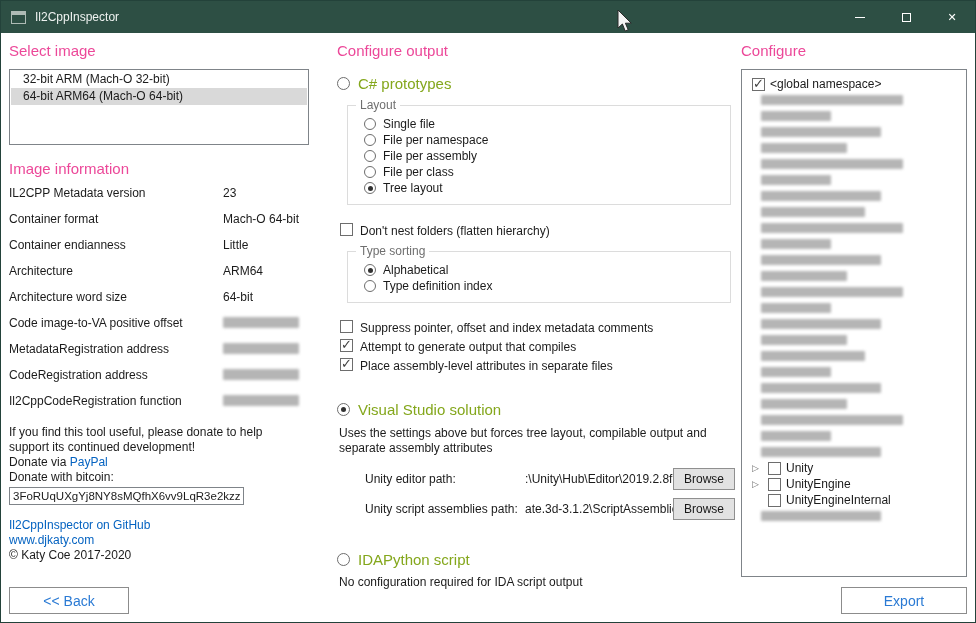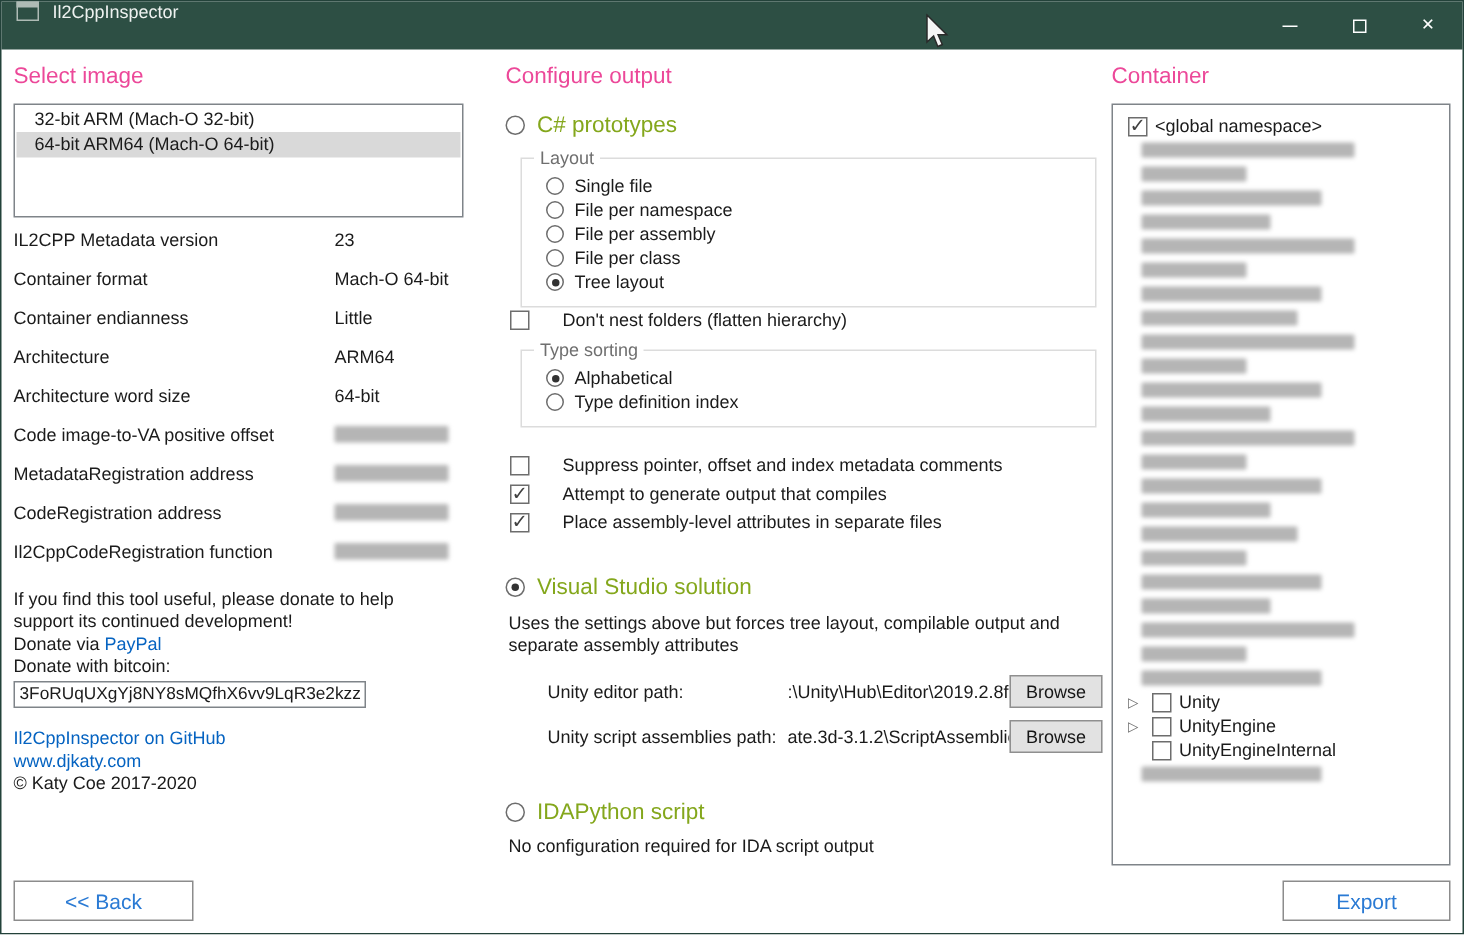--- a/index.html
+++ b/index.html
@@ -1,21 +1,21 @@
 <!DOCTYPE html>
 <html><head>
 <meta charset="utf-8">
 <style>
   *{box-sizing:border-box;margin:0;padding:0;font-family:"Liberation Sans","DejaVu Sans",sans-serif}
   html,body{width:976px;height:623px}
   body{position:relative;background:#fff;font-size:12px;color:#1b1b1b;overflow:hidden}
   .window{position:absolute;inset:0;border:1px solid #23423a;display:flex;flex-direction:column;background:#fff}
 
   
-  .titlebar{flex:0 0 32px;background:#2d4f44;display:flex;align-items:flex-start;color:#eef2f0;position:relative}
+  .titlebar{flex:0 0 32px;background:#2d4f44;display:flex;align-items:center;color:#eef2f0;position:relative}
   .app-icon{width:15px;height:13px;margin-left:10px;border:1px solid #aebbb5;position:relative;flex:0 0 15px}
   .app-icon::after{content:"";position:absolute;left:-1px;right:-1px;top:-1px;height:4px;background:#aebbb5}
   .title-text{margin-left:9px;font-size:12px}
   .win-controls{margin-left:auto;display:flex;height:100%}
   .win-btn{width:46px;height:32px;display:flex;align-items:center;justify-content:center}
   .glyph-min{width:10px;border-top:1px solid #fff;display:block}
   .glyph-max{width:9px;height:9px;border:1px solid #fff;display:block}
   .glyph-close{font-size:11px;color:#fff;line-height:1}
   .cursor{position:absolute;left:615px;top:8px;z-index:9}
 
@@ -40,33 +40,33 @@
   .info-row.redacted .redact{display:inline-block}
   .donate-text{margin-top:5px;width:272px;line-height:15px}
   .donate-line{line-height:15px}
   .link{color:#0563c1;cursor:pointer}
   .bitcoin-box{margin-top:2px;width:235px;height:18px;border:1px solid #7f8489;line-height:16px;padding:0 3px;font-size:11.5px;white-space:nowrap;overflow:hidden}
   .links{margin-top:13px;display:flex;flex-direction:column;line-height:15px}
   .links .link{align-self:flex-start}
   .copyright{color:#1b1b1b}
   .big-btn{height:27px;background:#fff;border:1px solid #8c8c8c;border-radius:0;font-size:14px;color:#2a7ad4;cursor:pointer}
   .back-btn{margin-top:auto;margin-bottom:8px;width:120px;align-self:flex-start}
-  .export-btn{margin-top:auto;margin-bottom:8px;width:112px;align-self:flex-end}
+  .export-btn{margin-top:auto;margin-bottom:8px;width:126px;align-self:flex-end}
 
   
   .radio-main{display:flex;align-items:center;margin-top:14px;gap:8px}
   .label-green{font-size:15px;color:#84a71c;line-height:19px}
   .radio{width:13px;height:13px;flex:0 0 13px;border:1px solid #6d6d6d;border-radius:50%;background:#fff;position:relative}
   .radio.sm{width:12px;height:12px;flex-basis:12px}
   .selected .radio::after{content:"";position:absolute;inset:3px;border-radius:50%;background:#323232}
   .selected .radio.sm::after{inset:2.5px}
   .groupbox{position:relative;margin:12px 0 0 10px;width:384px;border:1px solid #dcdcdc;padding:10px 8px 8px 16px}
   .gb-title{position:absolute;top:-8px;left:8px;background:#fff;padding:0 4px;color:#6f6f6f;line-height:15px}
   .radio-row{display:flex;align-items:center;gap:7px;height:16px}
-  .cb-row{display:flex;align-items:center;gap:22px;margin:0 0 0 3px;line-height:16px}
+  .cb-row{display:flex;gap:7px;margin:18px 0 0 3px;line-height:16px}
   .cb{width:13px;height:13px;flex:0 0 13px;border:1px solid #6d6d6d;background:#fff;position:relative}
   .checked .cb::after{content:"✓";position:absolute;left:0;top:-3px;font-size:13px;font-weight:700;color:#404040}
   .cb-row.first{margin-top:17px}
   .cb-row.tight{margin-top:3px}
   .desc{margin:7px 0 0 2px;width:382px;line-height:15px}
   .path-row{display:flex;align-items:center;margin:12px 0 0 28px;height:22px}
   .path-row + .path-row{margin-top:8px}
   .path-label{width:160px;flex:0 0 160px}
   .path-value{flex:1;text-align:right;padding-right:7px;white-space:nowrap;overflow:hidden}
   .browse-btn{width:62px;height:22px;flex:0 0 62px;background:#e2e2e2;border:1px solid #8f8f8f;font-size:12px;color:#161616;cursor:pointer}
@@ -121,20 +121,21 @@
 
       <div class="listbox">
         <div class="lb-item">
             <span>32-bit ARM (Mach-O 32-bit)</span>
           </div>
           <div class="lb-item selected">
             <span>64-bit ARM64 (Mach-O 64-bit)</span>
           </div>
       </div>
 
+      <h2 class="ii-heading">Image information</h2>
 
       <div class="info-grid">
         <div class="info-row">
             <span class="info-label">IL2CPP Metadata version</span>
             <span class="info-value"><span class="val">23</span></span>
           </div>
           <div class="info-row">
             <span class="info-label">Container format</span>
             <span class="info-value"><span class="val">Mach-O 64-bit</span></span>
           </div>
@@ -266,21 +267,21 @@
       </div>
 
       <div class="radio-main ida">
         <span class="radio"></span>
         <span class="label-green">IDAPython script</span>
       </div>
       <p class="desc ida-desc">No configuration required for IDA script output</p>
     </div>
 
     <div class="col col-right">
-      <h2>Container</h2>
+      <h2>Configure</h2>
 
       <div class="ns-box">
         <div class="ns-list">
           <div class="ns-row checked root">
 
               <span class="cb ns-cb"></span>
               <span class="ns-label">&lt;global namespace&gt;</span>
 
             </div>
             <div class="ns-row redacted">

